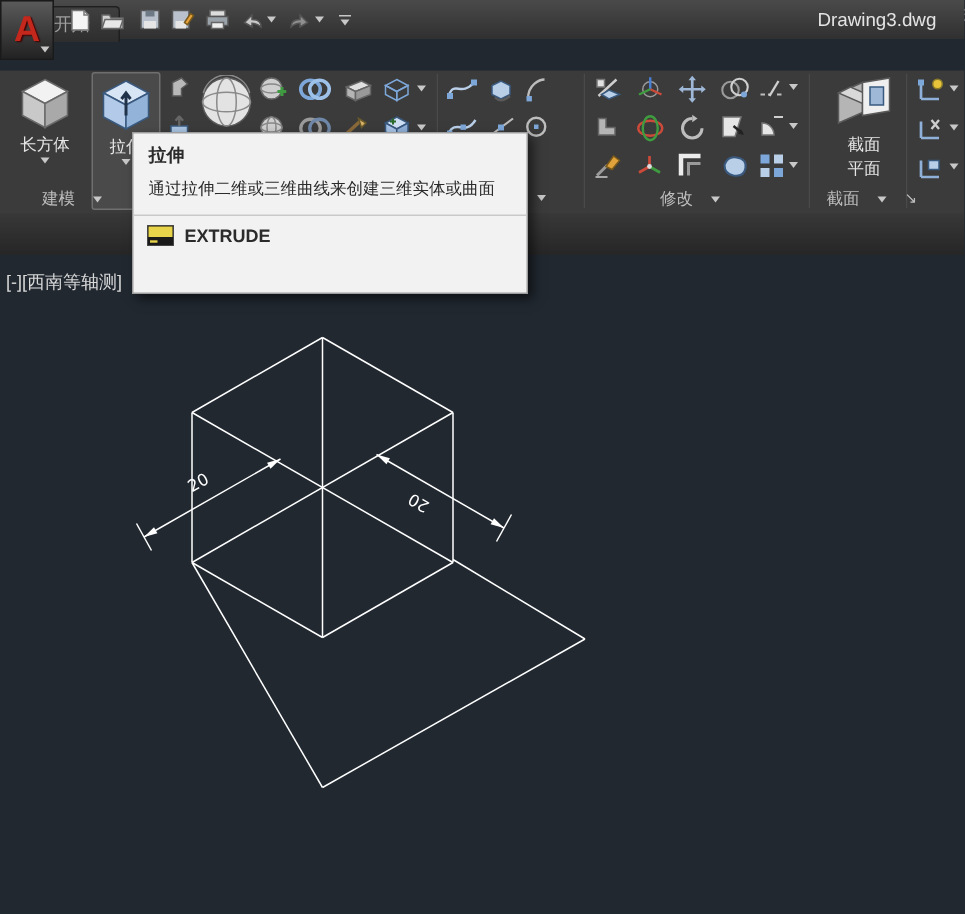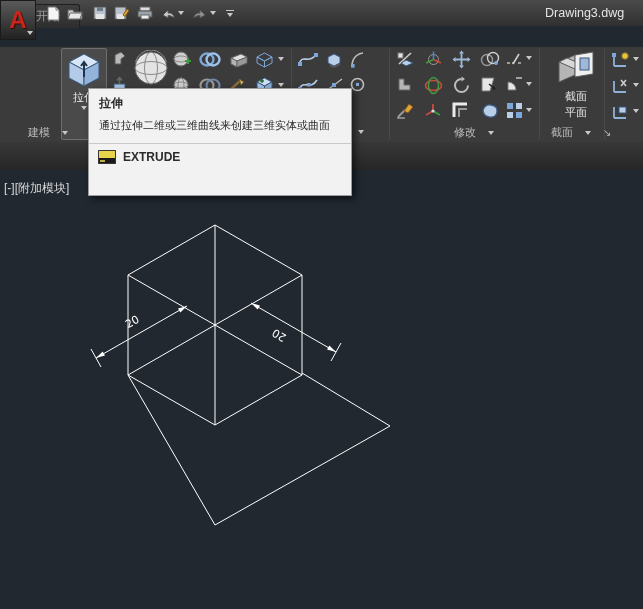--- a/index.html
+++ b/index.html
@@ -87,21 +87,21 @@
       <polygon points="96,358 102.67306872089941,351.53779032790226 104.95530783734085,355.53170878167475" fill="#ffffff"></polygon>
       <polygon points="187,306 180.32693127910056,312.46220967209774 178.04469216265915,308.46829121832525" fill="#ffffff"></polygon>
       <line x1="91" y1="349" x2="101" y2="367" stroke="#ffffff" stroke-width="1"></line>
       <text x="134" y="325" fill="#ffffff" font-size="11" font-family="DejaVu Sans, sans-serif" text-anchor="middle" transform="rotate(-29 134 325)">20</text>
       <line x1="251" y1="303" x2="336" y2="352" stroke="#ffffff" stroke-width="1"></line>
       <polygon points="251,303 259.94588208941866,305.5022377269594 257.64851189122453,309.4874717442349" fill="#ffffff"></polygon>
       <polygon points="336,352 327.05411791058134,349.4977622730406 329.35148810877547,345.5125282557651" fill="#ffffff"></polygon>
       <line x1="331" y1="361" x2="341" y2="343" stroke="#ffffff" stroke-width="1"></line>
       <text x="281" y="332" fill="#ffffff" font-size="11" font-family="DejaVu Sans, sans-serif" text-anchor="middle" transform="rotate(210 281 332)">20</text>
     </svg>
-  <div id="vplabel" class="abs">[-][附加模块]</div>
+  <div id="vplabel" class="abs">[-][西南等轴测]</div>
 
   <div id="titlebar" class="abs"></div>
   <div id="logo" class="abs">
     <span class="a">A</span>
     <span class="dd"></span>
   </div>
   <div class="qat abs" style="left:45px;">
     <span class="qicon">
       <svg width="13" height="15">
           <path d="M1 1h8l3 3v10H1z" fill="#f5f5f5" stroke="#777"></path>
@@ -165,20 +165,29 @@
       <div class="rtab">注释</div>
       <div class="rtab">视图</div>
       <div class="rtab">管理</div>
       <div class="rtab">输出</div>
       <div class="rtab">附加模块</div>
       <div class="rtab">A360</div>
     </div>
 
   <div id="ribbon" class="abs">
 
+    <div class="bigbtn abs" style="left:4px;">
+      <svg width="38" height="38">
+        <polygon points="19,3 34,11 19,19 4,11" fill="#f2f2f2" stroke="#6a6a6a"></polygon>
+        <polygon points="4,11 19,19 19,35 4,27" fill="#c9c9c9" stroke="#6a6a6a"></polygon>
+        <polygon points="34,11 19,19 19,35 34,27" fill="#a9a9a9" stroke="#6a6a6a"></polygon>
+      </svg>
+      <span class="lbl">长方体</span>
+      <span class="dd"></span>
+    </div>
     <div class="bigbtn hovered abs" style="left:61px; width:46px;">
       <svg width="36" height="38">
         <polygon points="18,3 33,11 18,19 3,11" fill="#d7e5f5" stroke="#39597f"></polygon>
         <polygon points="3,11 18,19 18,35 3,27" fill="#b3cbe8" stroke="#39597f"></polygon>
         <polygon points="33,11 18,19 18,35 33,27" fill="#93b3d8" stroke="#39597f"></polygon>
         <path d="M18 26 L18 12 M15 15 L18 11 L21 15" fill="none" stroke="#20324a" stroke-width="2"></path>
       </svg>
       <span class="lbl">拉伸</span>
       <span class="dd"></span>
     </div>
@@ -451,21 +460,21 @@
           <path d="M3 15 L3 4 M3 15 L15 15" stroke="#8fb0d8" stroke-width="1.8"></path>
           <rect x="8" y="4" width="7" height="6" fill="#b9cfe8" stroke="#39597f"></rect>
         </svg>
     </span>
     <span class="dd si" style="left:633px; top:62px"></span>
 
     <div class="plabel abs" style="left:28px">
       <span>建模</span>
       <span class="dd"></span>
     </div>
-    <div class="plabel abs" style="left:454px">
+    <div class="plabel abs" style="left:440px">
       <span>修改</span>
       <span class="dd"></span>
     </div>
     <div class="plabel abs" style="left:551px">
       <span>截面</span>
       <span class="dd"></span>
       <span style="font-size:10px; color:#bdbdbd">↘</span>
     </div>
   </div>
 

